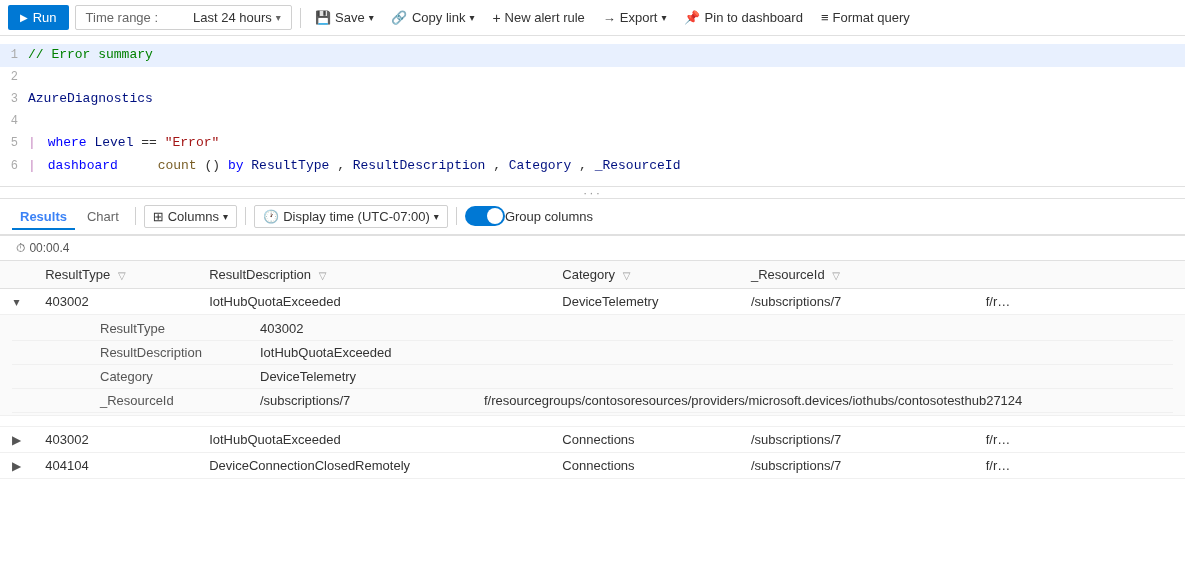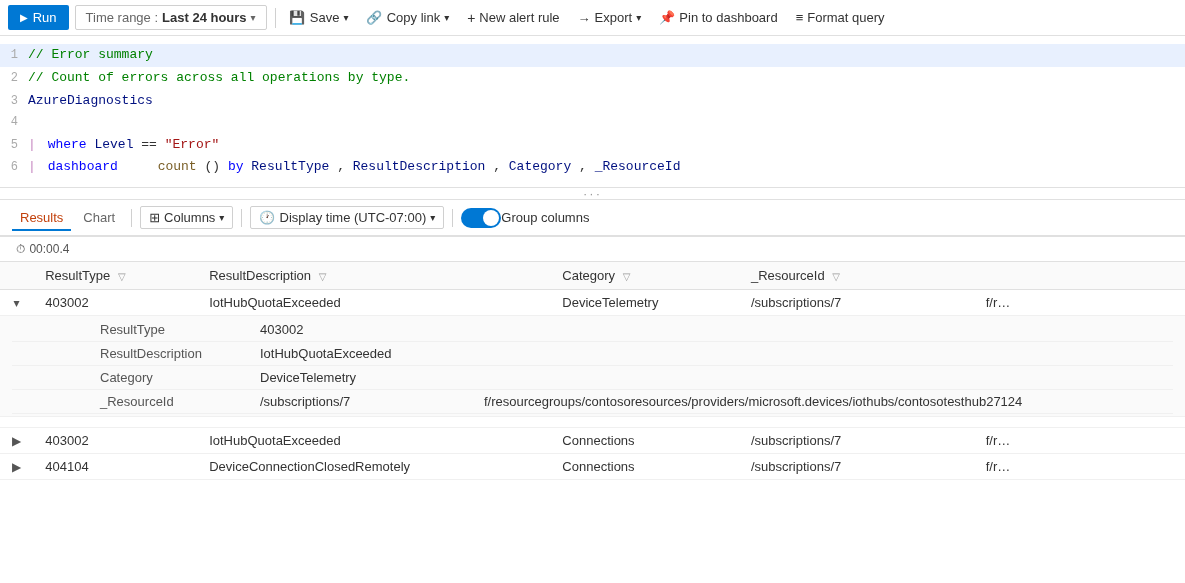--- a/index.html
+++ b/index.html
@@ -26,21 +26,21 @@
       display: flex; align-items: center; gap: 4px;
       background: none; border: none; cursor: pointer; color: #333; font-size: 13px;
       padding: 4px 6px; border-radius: 2px;
     }
     .time-range-btn {
       display: flex; align-items: center; gap: 4px;
       border: 1px solid #d0d0d0; padding: 4px 10px; border-radius: 2px;
       background: #fff; cursor: pointer; font-size: 13px;
     }
     .time-range-label { color: #666; }
-    .time-range-value { font-weight: 700; }
+    .time-range-value { font-weight: 400; margin-left: 31px; }
 
     
     .code-area {
       background: #fff;
       border-bottom: 1px solid #e0e0e0;
       padding: 8px 0;
       font-family: 'Consolas', 'Courier New', monospace;
       font-size: 13px;
       min-height: 140px;
     }
@@ -76,21 +76,21 @@
     .results-toolbar {
       display: flex; align-items: center; gap: 4px;
       padding: 6px 12px; border-bottom: 2px solid #e0e0e0;
       background: #fff;
     }
     .tab-btn {
       background: none; border: none; cursor: pointer;
       padding: 4px 8px; font-size: 13px; color: #666; border-bottom: 2px solid transparent;
       margin-bottom: -2px;
     }
-    .tab-btn.active { color: #c2410c; border-bottom-color: #0078d4; font-weight: 400; }
+    .tab-btn.active { color: #3b82f6; border-bottom-color: #0078d4; font-weight: 700; }
     .results-sep { width: 1px; height: 18px; background: #d0d0d0; margin: 0 4px; }
     .columns-btn, .display-btn {
       display: flex; align-items: center; gap: 4px;
       background: none; border: none; cursor: pointer; font-size: 13px; color: #333;
       padding: 3px 8px; border: 1px solid #d0d0d0; border-radius: 2px;
     }
     .toggle-wrap { display: flex; align-items: center; }
     .toggle {
       width: 40px; height: 20px; background: #0078d4; border-radius: 10px;
       position: relative; cursor: pointer;
@@ -188,21 +188,20 @@
   </button>
 </div>
 
 <div class="code-area">
   <div class="code-line highlight-line">
     <span class="line-num">1</span>
     <span class="code-content comment">// Error summary</span>
   </div>
   <div class="code-line">
     <span class="line-num">2</span>
-    <span class="code-content comment">// Count of errors across all operations by type.</span>
   </div>
   <div class="code-line">
     <span class="line-num">3</span>
     <span class="code-content identifier">AzureDiagnostics</span>
   </div>
   <div class="code-line">
     <span class="line-num">4</span>
   </div>
   <div class="code-line">
     <span class="line-num">5</span>

